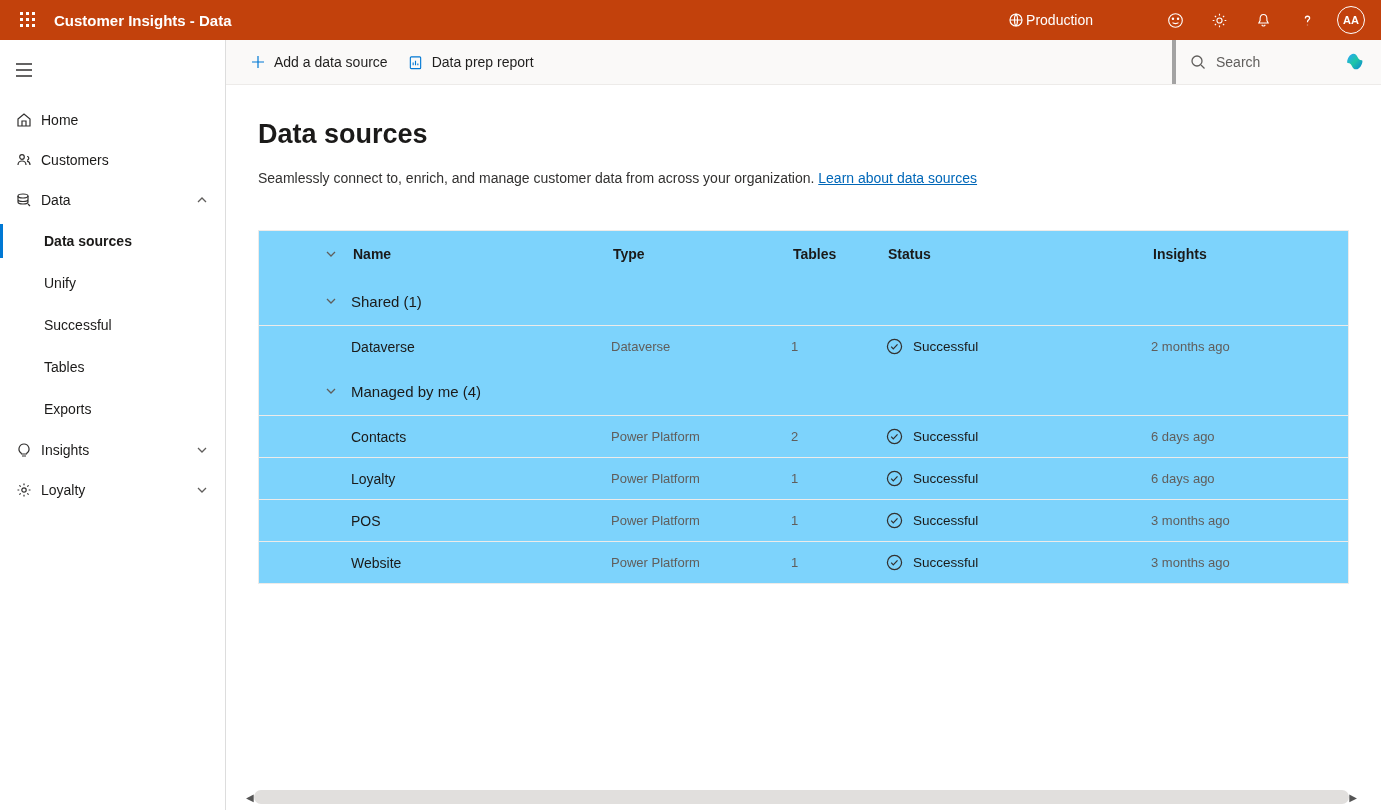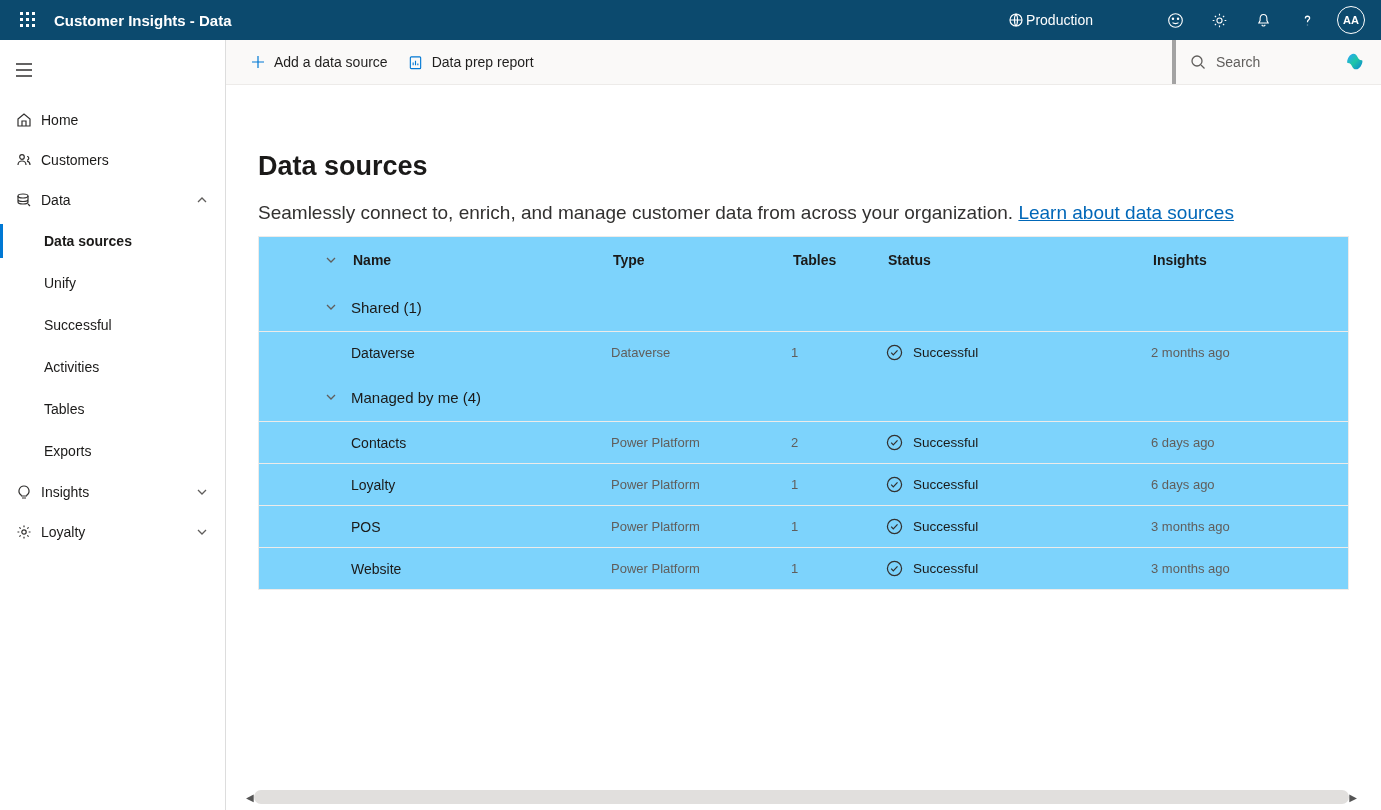--- a/index.html
+++ b/index.html
@@ -1,20 +1,20 @@
 <!DOCTYPE html>
 <html><head>
 <meta charset="utf-8">
 <style>
   * { box-sizing: border-box; margin: 0; padding: 0; font-family: 'Segoe UI', Arial, sans-serif; }
   html, body { height: 100%; width: 100%; overflow: hidden; }
   body { display: flex; flex-direction: column; background: #fff; color: #1b1a19; }
 
   
-  .top-header { height: 40px; background: #0c4a6e; color: #fff; display: flex; align-items: center; padding: 0 8px; }
+  .top-header { height: 40px; background: #c2410c; color: #fff; display: flex; align-items: center; padding: 0 8px; }
   .waffle { width: 40px; height: 40px; display: flex; align-items: center; justify-content: center; cursor: pointer; }
   .app-title { font-size: 15px; font-weight: 600; margin-left: 6px; }
   .spacer { flex: 1; }
   .env-wrap { display: flex; align-items: center; gap: 2px; margin-right: 60px; }
   .env-name { font-size: 14px; }
   .top-icon { width: 44px; height: 40px; display: flex; align-items: center; justify-content: center; cursor: pointer; }
   .avatar { width: 28px; height: 28px; border: 1px solid #fff; border-radius: 50%; display: flex; align-items: center; justify-content: center; font-size: 11px; font-weight: 600; margin: 0 8px; cursor: pointer; }
 
   
   .body-wrap { flex: 1; display: flex; min-height: 0; }
@@ -23,32 +23,32 @@
   .sidebar { width: 226px; border-right: 1px solid #ddd; display: flex; flex-direction: column; padding-top: 10px; }
   .hamburger { width: 48px; height: 40px; display: flex; align-items: center; justify-content: center; margin-bottom: 10px; cursor: pointer; }
   .nav-item { display: flex; align-items: center; height: 40px; padding: 0 16px; gap: 9px; font-size: 14px; cursor: pointer; }
   .nav-icon { width: 16px; height: 16px; display: flex; align-items: center; justify-content: center; color: #323130; }
   .expand-icon { margin-left: auto; width: 14px; height: 14px; display: flex; align-items: center; justify-content: center; color: #605e5c; }
   .nav-sub { height: 42px; display: flex; align-items: center; padding-left: 44px; font-size: 14px; cursor: pointer; }
   .nav-sub.active { font-weight: 600; position: relative; background: #fff; }
   .nav-sub.active::before { content: ''; position: absolute; left: 0; top: 4px; bottom: 4px; width: 3px; background: #0078d4; }
 
   
-  .content-wrap { flex: 1; display: flex; flex-direction: column; min-width: 0; gap: 32px; }
+  .content-wrap { flex: 1; display: flex; flex-direction: column; min-width: 0; }
   .cmd-bar { height: 45px; border-bottom: 1px solid #edebe9; background: #faf9f8; display: flex; align-items: center; padding: 0 14px; position: relative; }
   .cmd-btn { display: flex; align-items: center; gap: 8px; padding: 0 10px; height: 44px; font-size: 14px; cursor: pointer; color: #201f1e; }
   .cmd-icon { width: 16px; height: 16px; display: flex; align-items: center; justify-content: center; color: #0078d4; }
   .search-box { margin-left: auto; display: flex; align-items: center; gap: 10px; padding: 0 14px; height: 44px; border-left: 4px solid #a3a3a3; width: 195px; }
   .search-box input { border: none; outline: none; font-size: 14px; flex: 1; background: transparent; color: #605e5c; }
   .search-box input::placeholder { color: #605e5c; }
   .copilot-icon { position: absolute; right: 12px; top: 11px; width: 22px; height: 22px; cursor: pointer; }
 
   .content-inner { flex: 1; overflow: auto; padding: 34px 32px 0 32px; position: relative; }
   .page-title { font-size: 27px; font-weight: 600; margin-bottom: 20px; }
-  .page-desc { font-size: 19px; color: #323130; margin-bottom: 12px; }
+  .page-desc { font-size: 14px; color: #323130; margin-bottom: 44px; }
   .page-desc a { color: #0067b8; text-decoration: underline; cursor: pointer; }
 
   
   .ds-table { background: #7dd3fc; border: 1px solid #edebe9; }
   .ds-header, .ds-group, .ds-row { display: grid; grid-template-columns: 60px 32px 260px 180px 95px 265px 150px; align-items: center; }
   .ds-header { height: 46px; font-size: 14px; font-weight: 600; }
   .ds-header > div { padding: 0 2px; }
   .ds-group { height: 48px; font-size: 15px; font-weight: 400; }
   .ds-row { height: 42px; font-size: 14px; border-top: 1px solid #edebe9; }
   .ds-row .name { font-size: 14px; color: #1b1a19; }
@@ -163,23 +163,20 @@
     <div class="nav-sub active">
       <span>Data sources</span>
     </div>
     <div class="nav-sub">
       <span>Unify</span>
     </div>
     <div class="nav-sub">
       <span>Successful</span>
     </div>
     <div class="nav-sub">
-      <span>Activities</span>
-    </div>
-    <div class="nav-sub">
       <span>Tables</span>
     </div>
     <div class="nav-sub">
       <span>Exports</span>
     </div>
     <div class="nav-item">
       <span class="nav-icon">
         <svg width="16" height="16" viewBox="0 0 16 16" fill="none" stroke="#323130" stroke-width="1.2">
             <path d="M6 14h4M7 12h2M8 2a5 5 0 00-3 9l.5 1h5l.5-1A5 5 0 008 2z"></path>
           </svg>

